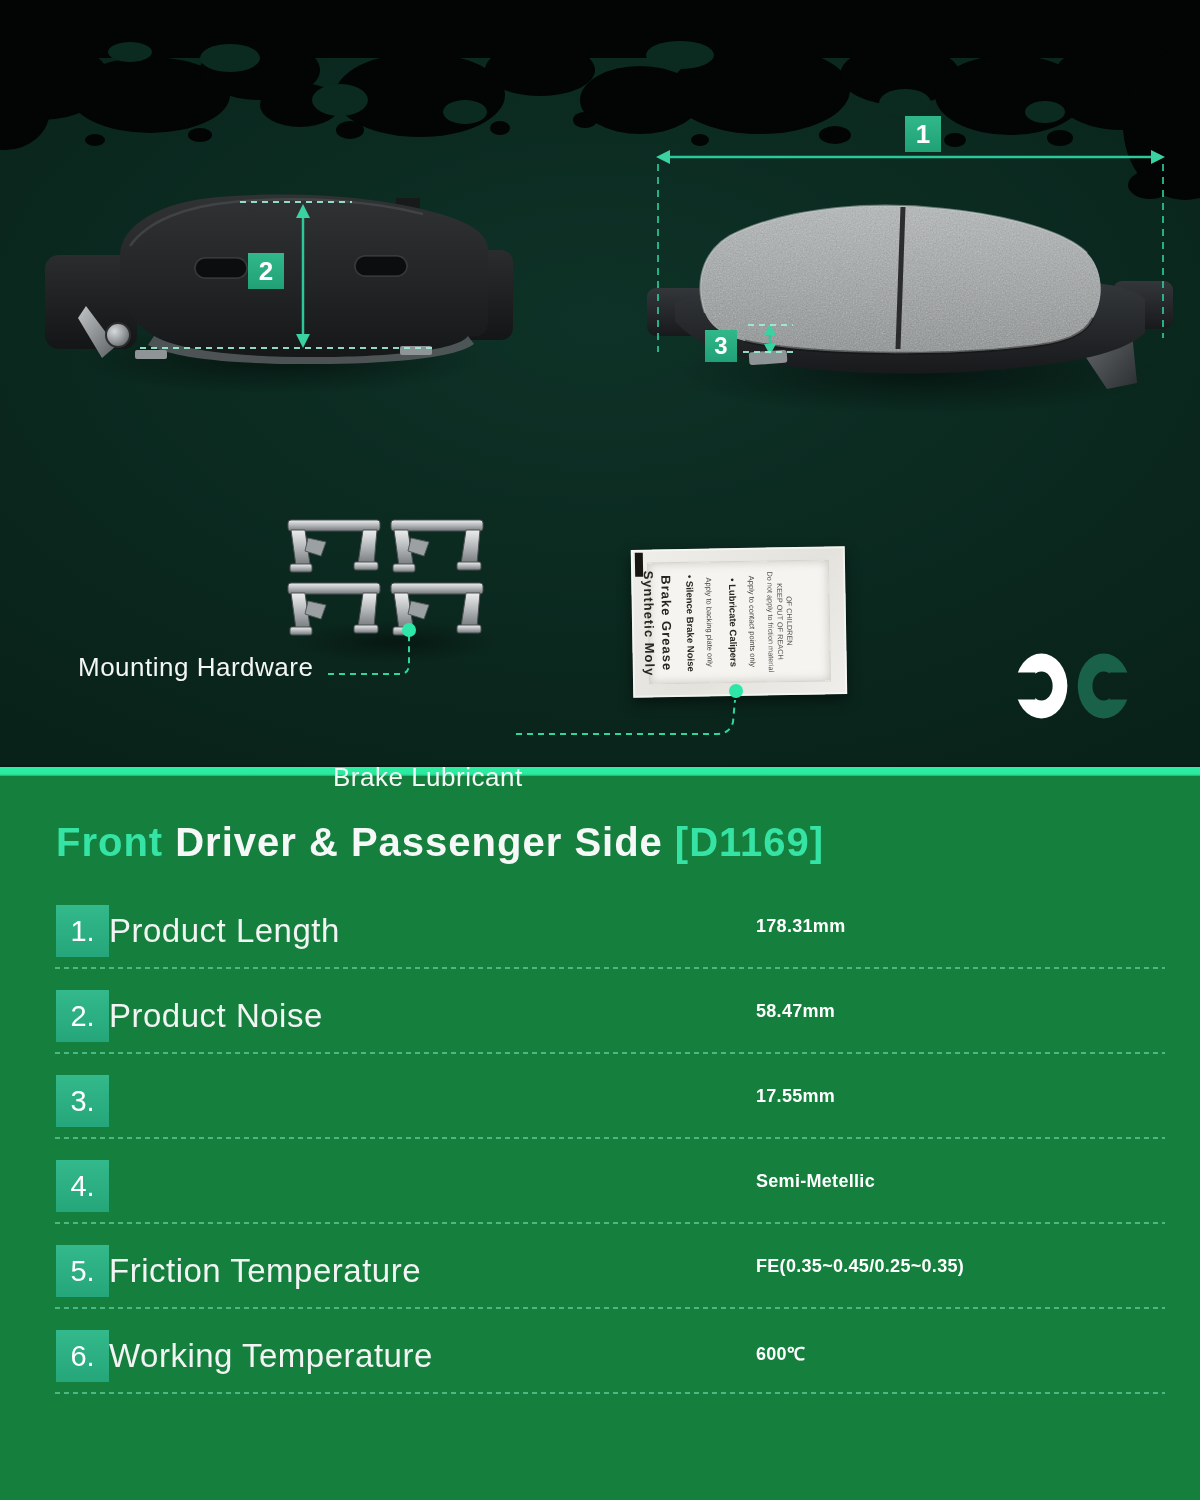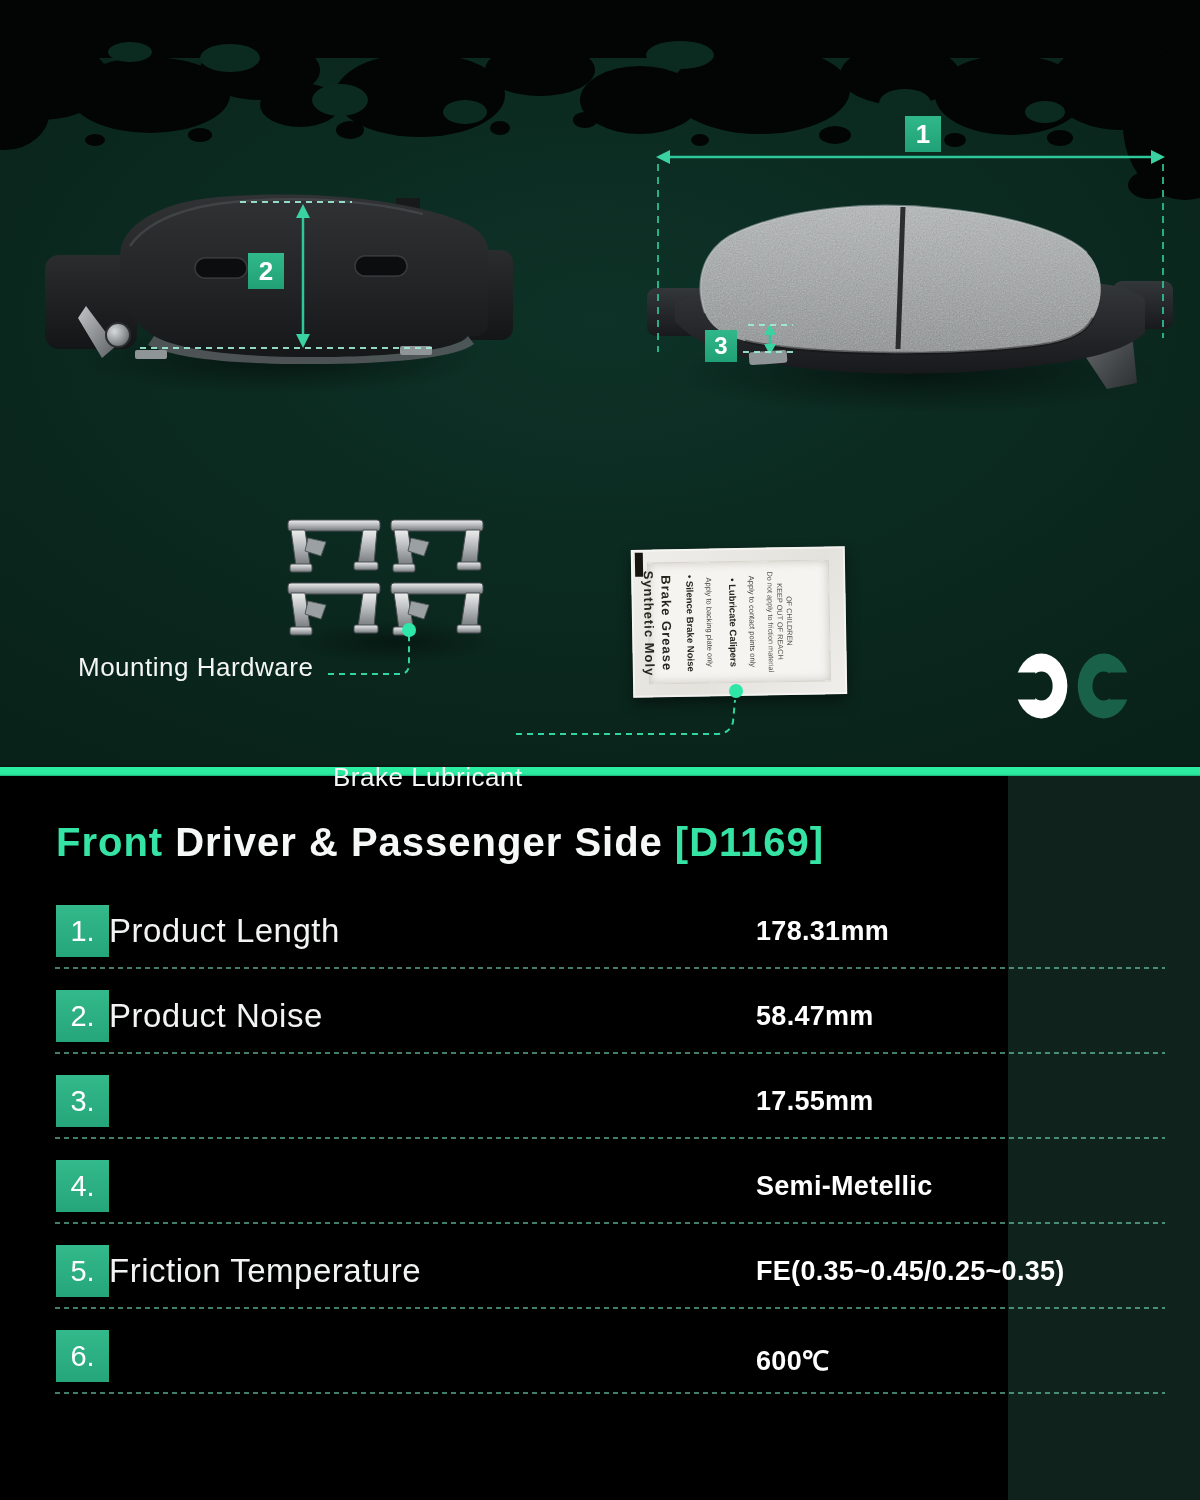--- a/index.html
+++ b/index.html
@@ -45,35 +45,35 @@
   .pk-title{font-weight:bold;font-size:13px;letter-spacing:1px;line-height:1.35;}
   .pk-bold{font-weight:bold;font-size:9.5px;}
   .pk-small{font-size:7.5px;color:#45443c;}
   .pk-notes{font-size:7.3px;color:#55544b;line-height:1.3;}
 
   
   .bar{position:absolute;left:0;top:765px;width:1200px;height:11px;
        background:linear-gradient(180deg,#0a1a14 0%,#0a1a14 18%,#2bf0a2 18%,#2ce9a0 82%,#17b477 100%);}
 
   
-  .specs{position:absolute;left:0;top:776px;width:1008px;height:724px;
-         background:#000000;}
+  .specs{position:absolute;left:0;top:776px;width:1200px;height:724px;
+         background:#15803d;}
   .spec-title{position:absolute;left:56px;top:44px;font-size:40px;font-weight:bold;letter-spacing:1px;white-space:nowrap;}
   .spec-title .hl{color:#35e3a4;}
   .spec-title .wt{color:#f6f8f7;margin-left:12px;}
   .spec-title .cd{color:#35e3a4;margin-left:12px;}
 
   .rows{position:absolute;left:0;top:129px;width:1200px;}
   .spec-row{position:relative;height:85px;}
   .row-inner{position:absolute;left:56px;top:0;height:52px;display:flex;align-items:center;}
   .num-badge{width:53px;height:52px;background:linear-gradient(180deg,#33b98b 0%,#25a67a 100%);
              color:#fff;display:flex;align-items:center;justify-content:center;
              font-size:29px;font-weight:400;}
   .row-label{color:#f2f4f3;font-size:33px;letter-spacing:.5px;font-weight:400;}
-  .row-value{position:absolute;left:756px;top:11px;color:#fff;font-size:27px;font-weight:bold;letter-spacing:.3px;white-space:nowrap;}
+  .row-value{position:absolute;left:756px;top:11px;color:#fff;font-size:18px;font-weight:bold;letter-spacing:.3px;white-space:nowrap;}
   .sep{position:absolute;left:55px;top:62px;width:1110px;height:2px;
        background-image:repeating-linear-gradient(90deg,rgba(120,230,190,.55) 0 5px,transparent 5px 9px);}
 
   .logo{position:absolute;}
   .logo-mid{left:1012px;top:650px;}
 </style>
 </head>
 <body>
 
 <div class="page">
@@ -349,20 +349,21 @@
         <div class="row-inner">
           <div class="num-badge">5.</div>
           <div class="row-label">Friction Temperature</div>
         </div>
         <div class="row-value">FE(0.35~0.45/0.25~0.35)</div>
         <div class="sep"></div>
       </div>
       <div class="spec-row">
         <div class="row-inner">
           <div class="num-badge">6.</div>
+          <div class="row-label">Working Temperature</div>
         </div>
         <div class="row-value">600℃</div>
         <div class="sep"></div>
       </div>
 
     </div>
   </section>
 </div>
 
 </body></html>

